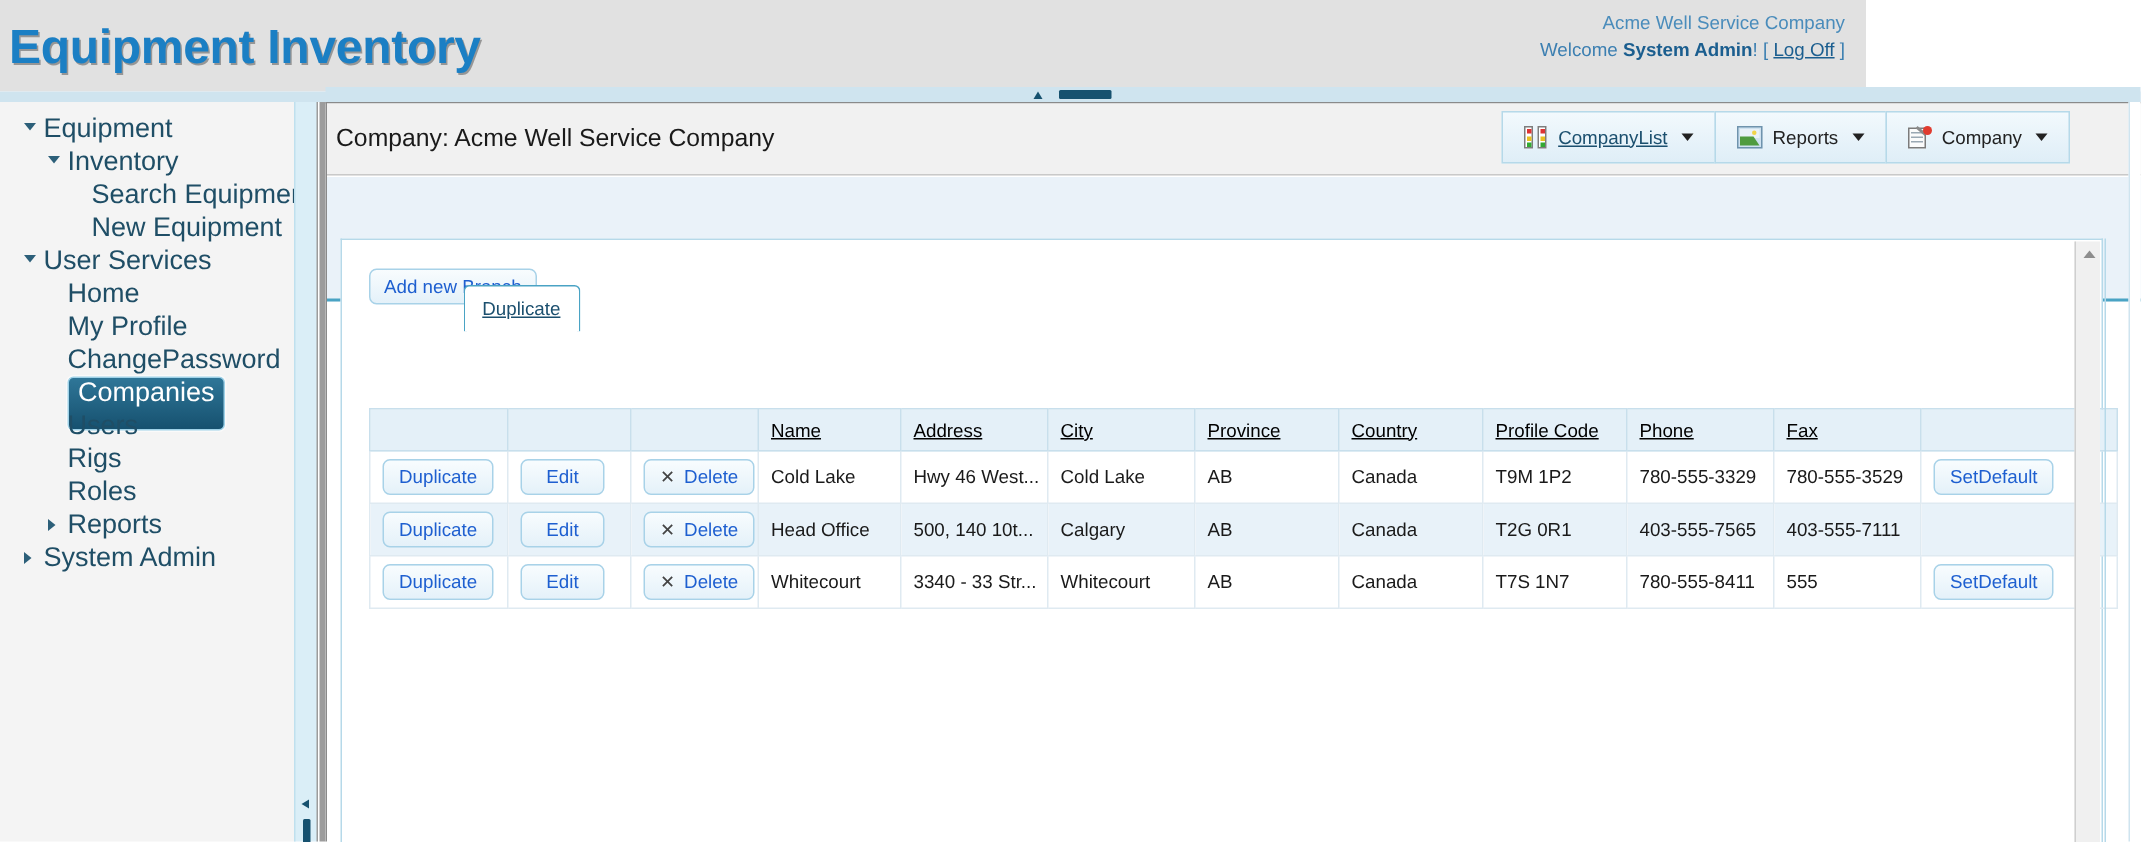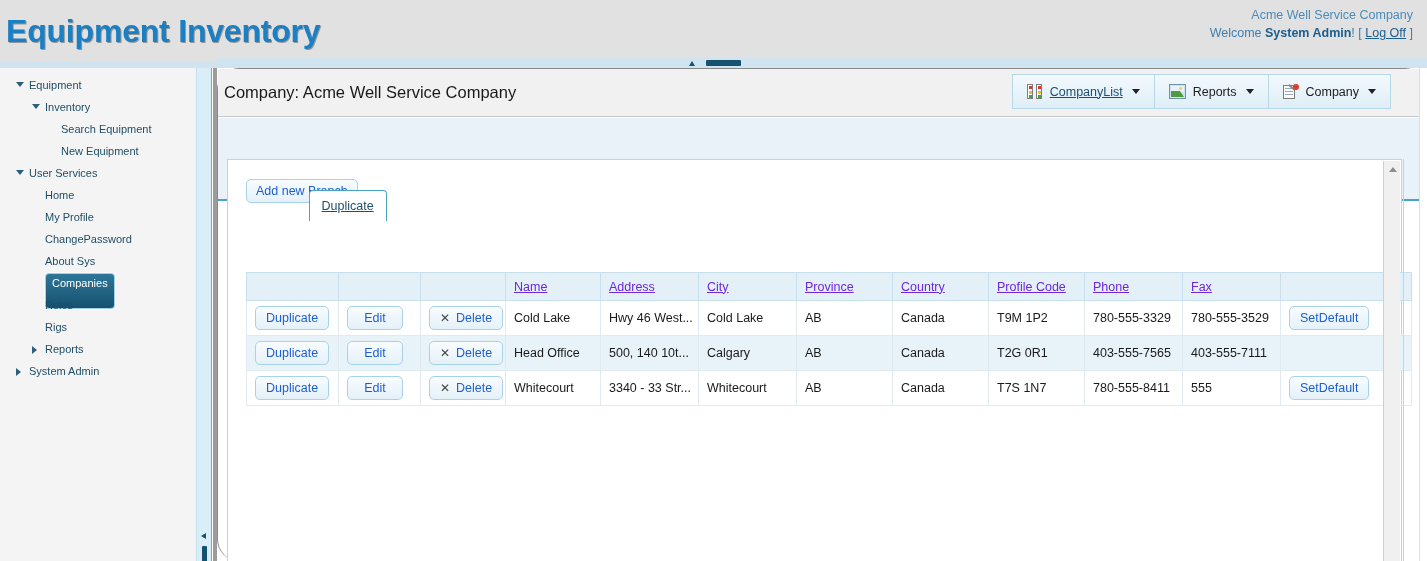--- a/index.html
+++ b/index.html
@@ -6,21 +6,21 @@
   html, body {
     margin: 0; padding: 0;
     width: 1427px; height: 561px;
     overflow: hidden;
     font-family: "Liberation Sans", sans-serif;
     background: #ffffff;
   }
 
   
   #banner {
-    position: absolute; left: 0; top: 0; width: 1427px; height: 61px;
+    position: absolute; left: 0; top: 0; width: 1244px; height: 61px;
     background: #e1e1e1;
   }
   #app-title {
     position: absolute; left: 6px; top: 13px;
     font-size: 32px; font-weight: bold; color: #1b7fc4;
     letter-spacing: -0.2px;
     text-shadow: 1px 1px 0 rgba(90,90,90,.55);
   }
   #welcome-block {
     position: absolute; right: 14px; top: 6px;
@@ -35,21 +35,21 @@
     background: #cfe4ef;
   }
 
   
   #sidebar {
     position: absolute; left: 0; top: 68px; width: 196px; height: 493px;
     background: #f4f4f4;
   }
   .nav-item {
     position: relative;
-    font-size: 11px; color: #1f4e66;
+    font-size: 18px; color: #1f4e66;
     height: 22px; line-height: 22px;
     white-space: nowrap; cursor: pointer;
   }
   .nav-item .tri {
     position: absolute; left: -13px; top: 8px;
     width: 0; height: 0;
   }
   .tri.down {
     border-left: 4.5px solid transparent;
     border-right: 4.5px solid transparent;
@@ -117,34 +117,33 @@
     background: #16516f; border-radius: 1px;
   }
 
   
   #content {
     position: absolute; left: 217px; top: 68px;
     width: 1210px; height: 493px;
     background: #ffffff;
     border-top: 1px solid #8a8a8a;
     border-left: 1px solid #8a8a8a;
-    border-radius: 22px;
   }
   #page-header {
     position: absolute; left: 0; top: 0; width: 1209px; height: 48px;
     background: #f1f1f1;
     border-bottom: 1px solid #c9c9c9;
   }
   #page-title {
     position: absolute; left: 6px; top: 14px;
     font-size: 16.5px; color: #1a1a1a; font-weight: normal;
   }
 
   
-  #toolbar { position: absolute; right: 36px; top: 5px; display: flex; }
+  #toolbar { position: absolute; right: 47px; top: 5px; display: flex; }
   .tbtn {
     position: relative;
     height: 35px;
     display: flex; align-items: center; gap: 7px;
     padding: 0 14px;
     background: #eaf4fa;
     background-image: linear-gradient(#f2f9fd, #dfeef7);
     border: 1px solid #b6d9e9;
     margin-left: -1px;
     font-size: 12.5px; color: #222;
@@ -261,21 +260,21 @@
     width: 1138px;
     font-size: 12.5px;
   }
   table.grid th {
     background: #e4f0f8;
     border: 1px solid #c8dfec;
     height: 28px;
     text-align: left;
     padding: 0 8px;
     font-weight: normal;
-    color: #6d28d9;
+    color: #000000;
   }
   table.grid th span { text-decoration: underline; cursor: pointer; }
   table.grid td {
     border: 1px solid #dfeaf1;
     border-top: none;
     height: 35px;
     padding: 0 8px;
     color: #1a1a1a;
     overflow: hidden; white-space: nowrap;
   }
@@ -332,24 +331,24 @@
 <div id="sidebar">
   <div id="nav-list" style="padding-top:6px;">
       <div class="nav-item lvl1"><span class="tri down"></span><span>Equipment</span></div>
       <div class="nav-item lvl2"><span class="tri down"></span><span>Inventory</span></div>
       <div class="nav-item lvl3"><span>Search Equipment</span></div>
       <div class="nav-item lvl3"><span>New Equipment</span></div>
       <div class="nav-item lvl1"><span class="tri down"></span><span>User Services</span></div>
       <div class="nav-item lvl2"><span>Home</span></div>
       <div class="nav-item lvl2"><span>My Profile</span></div>
       <div class="nav-item lvl2"><span>ChangePassword</span></div>
-      <div class="nav-item lvl2"><span>About Sys</span></div>
       <div class="nav-item lvl2"><span class="nav-sel">Companies</span></div>
+      <div class="nav-item lvl2"><span>Users</span></div>
+      <div class="nav-item lvl2"><span>Rigs</span></div>
       <div class="nav-item lvl2"><span>Roles</span></div>
-      <div class="nav-item lvl2"><span>Rigs</span></div>
       <div class="nav-item lvl2"><span class="tri right"></span><span>Reports</span></div>
       <div class="nav-item lvl1"><span class="tri right"></span><span>System Admin</span></div>
     </div>
 </div>
 
 <div id="vsplit">
   <div class="varrow"></div>
   <div class="vhandle"></div>
 </div>
 <div id="vsplit-gray"></div>

